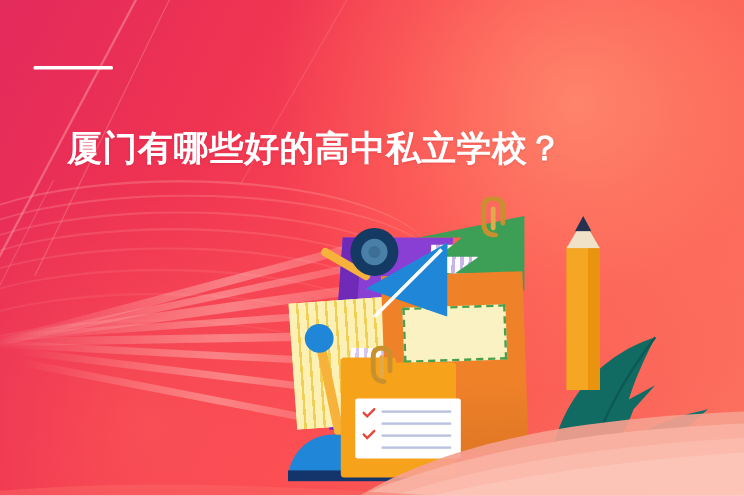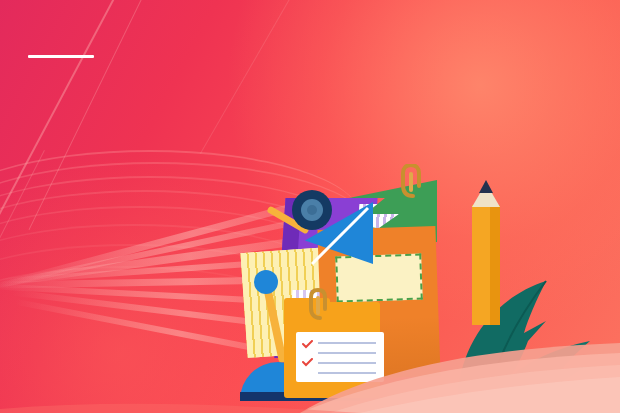--- a/index.html
+++ b/index.html
@@ -244,14 +244,15 @@
 
   <svg id="wave-bottom" viewBox="0 0 620 100" preserveAspectRatio="none">
     <path d="M300,100 C370,58 470,36 620,30 L620,100 Z" fill="#f6a08f" opacity=".92"></path>
     <path d="M300,100 C380,66 480,46 620,40 L620,100 Z" fill="#f9b3a3" opacity=".9"></path>
     <path d="M330,100 C400,76 500,58 620,52 L620,100 Z" fill="#fabcae" opacity=".85"></path>
     <path d="M360,100 C430,84 520,70 620,64 L620,100 Z" fill="#fbc7ba" opacity=".8"></path>
     <path d="M0,96 C120,86 240,92 360,100 L0,100 Z" fill="#fb6a66" opacity=".45"></path>
   </svg>
 
   <div id="rule"></div>
+  <div id="title">厦门有哪些好的高中私立学校？</div>
 
 </div>
 
 </body></html>

